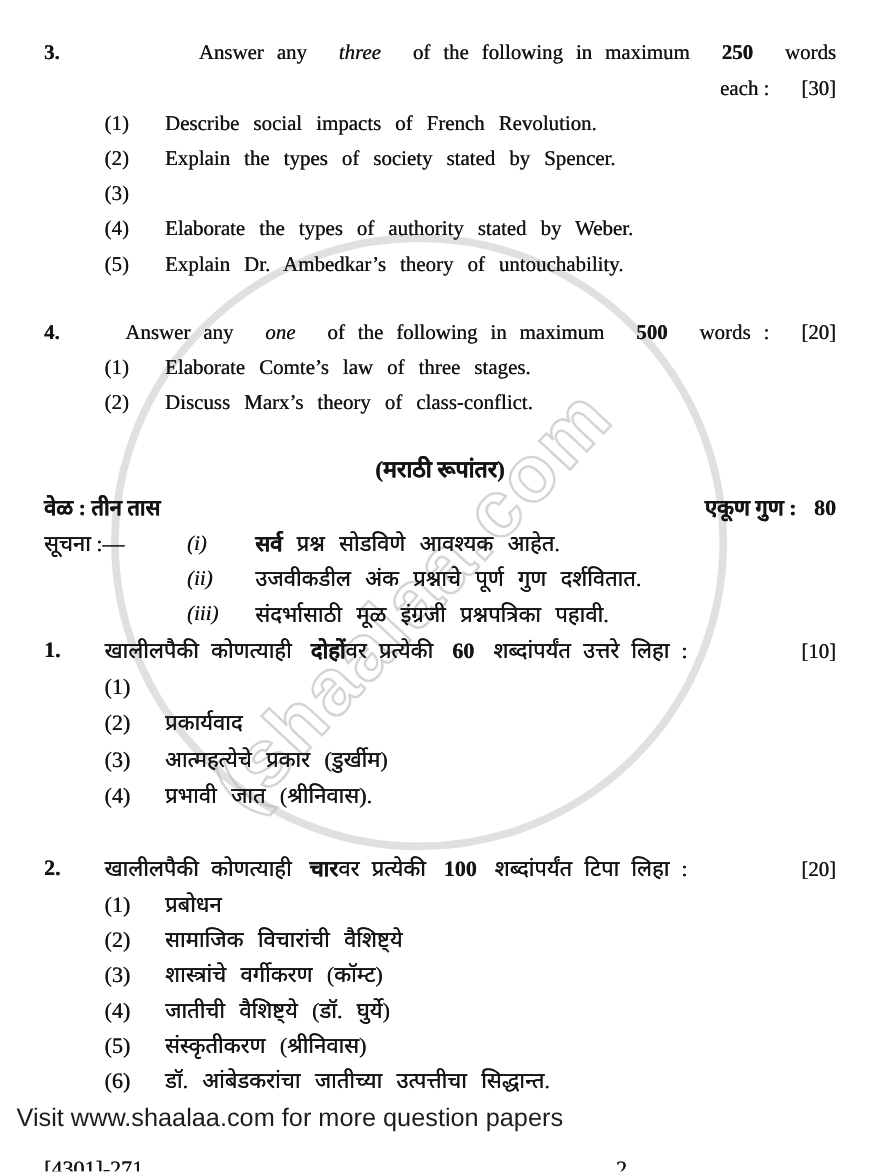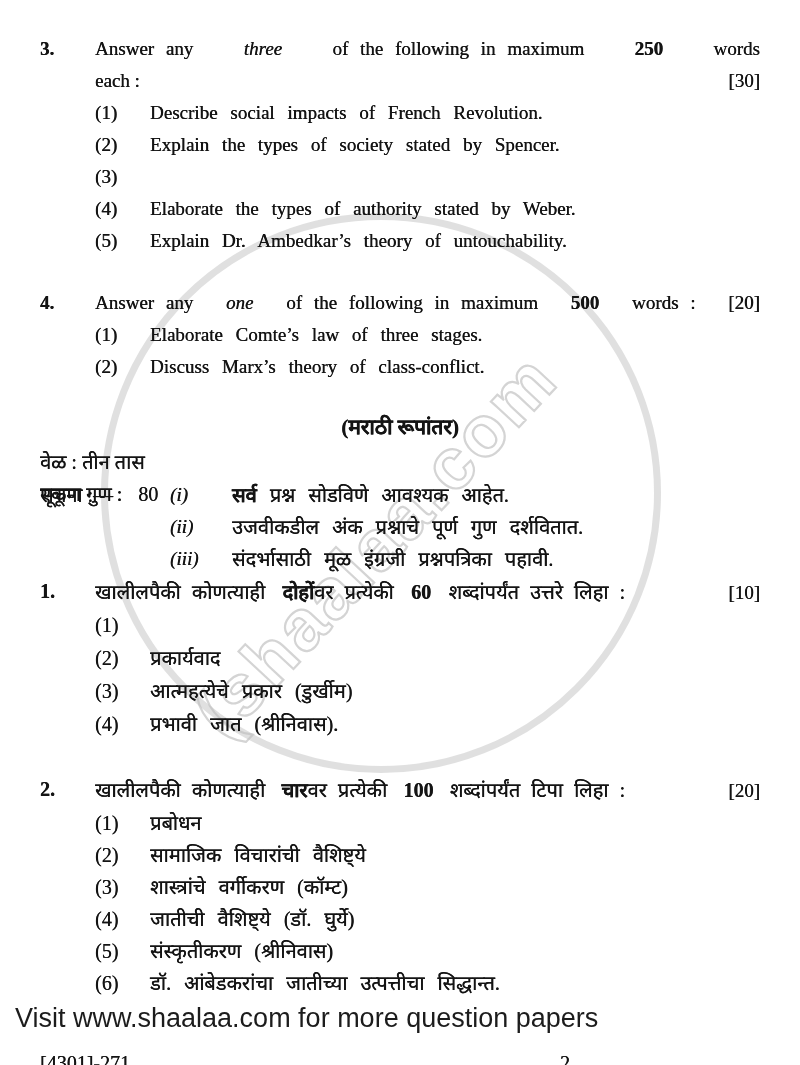--- a/index.html
+++ b/index.html
@@ -22,54 +22,54 @@
     color:rgba(255,255,255,0); -webkit-text-stroke:2.2px #c2c2c2; opacity:.7;
   }
   
   .content { position:relative; z-index:2; padding:34px 40px 0 40px;
              text-shadow:0.3px 0 0 currentColor; }
   .qrow { display:flex; }
   .qnum { width:55px; font-weight:bold; font-size:19px; line-height:30px; }
   .qnum.dv { font-size:20px; }
   .qbody { flex:1; min-width:0; }
   .line { height:32px; line-height:30px; font-size:19px; }
-  .jline { display:flex; justify-content:space-between; align-items:baseline; }
+  .jline { display:flex; justify-content:flex-end; align-items:baseline;gap:29px; }
   .run { word-spacing:7px; white-space:nowrap; }
   .it { font-style:italic; }
   .b { font-weight:bold; }
   .marks { font-size:19px; word-spacing:normal; }
   .item { display:flex; height:32px; line-height:30px; font-size:19px; }
   .item.h33 { height:33px; }
   .item-label { width:55px; flex:none; }
   .item-text { word-spacing:8px; white-space:nowrap; }
   .dv { font-size:20px; }
   .mt30 { margin-top:30px; }
   .mt32 { margin-top:32px; }
   .m-header { margin-top:26px; height:36px; line-height:34px; text-align:center;
               font-weight:bold; font-size:21px; }
   .time-row { display:flex; justify-content:space-between; height:34px;
-              line-height:32px; font-weight:normal; font-size:20px;flex-direction:column; }
+              line-height:32px; font-weight:bold; font-size:20px; }
   .tm-gap { margin-left:16px; }
   .ins-row { display:flex; height:32px; line-height:30px; font-size:20px; }
   .ins-head { width:130px; flex:none; font-weight:normal; }
   .ins-label { width:62px; flex:none; font-style:italic; font-size:19px; }
   .ins-content { word-spacing:8px; white-space:nowrap; }
   .mq-head { display:flex; justify-content:space-between; align-items:baseline;
              height:34px; line-height:32px; font-size:20px; }
   .mq-text { display:flex; justify-content:space-between; width:530px; }
   .mq-text .run { word-spacing:6px; }
   
   .footer-row { position:absolute; left:40px; right:40px; top:1052px; z-index:2;
                 display:flex; font-size:20px; line-height:22px;
                 text-shadow:0.3px 0 0 currentColor; }
   .footer-code { width:330px; }
   .footer-page { flex:1; text-align:center; }
   .visit-line { position:absolute; left:15px; top:1003px; z-index:2;
                 font-family:"Liberation Sans","DejaVu Sans",sans-serif;
-                font-size:27px; color:#1c1c1c; }
+                font-size:23px; color:#1c1c1c; }
 </style>
 </head>
 <body>
 
 <div class="page">
 
   <div class="wm-ring"></div>
   <div class="wm-text"><span>(</span><span>shaalaa.com</span></div>
 
   <div class="content">

